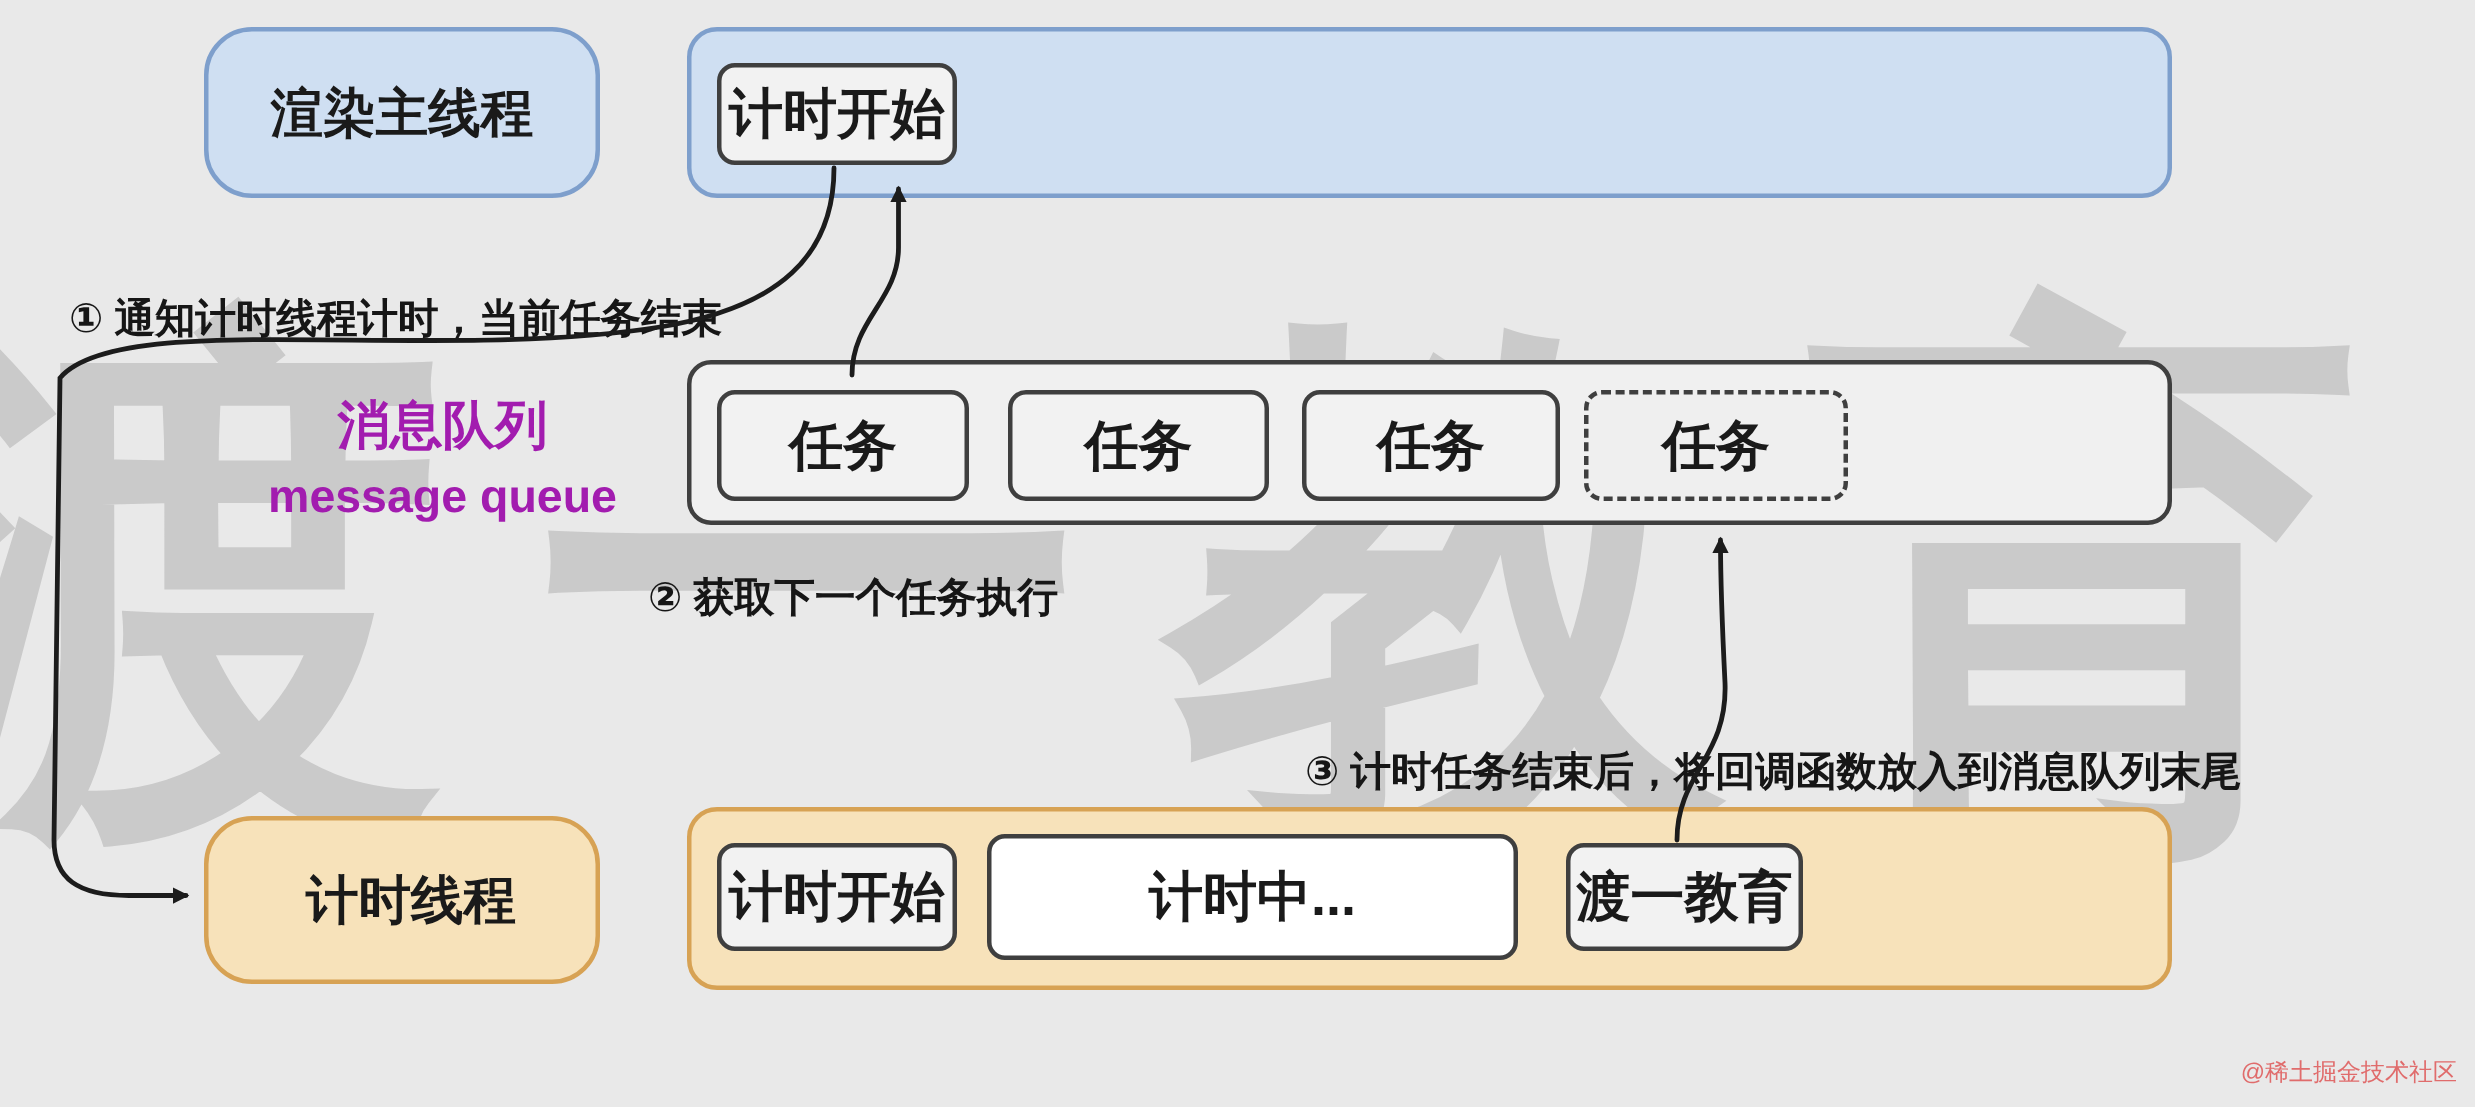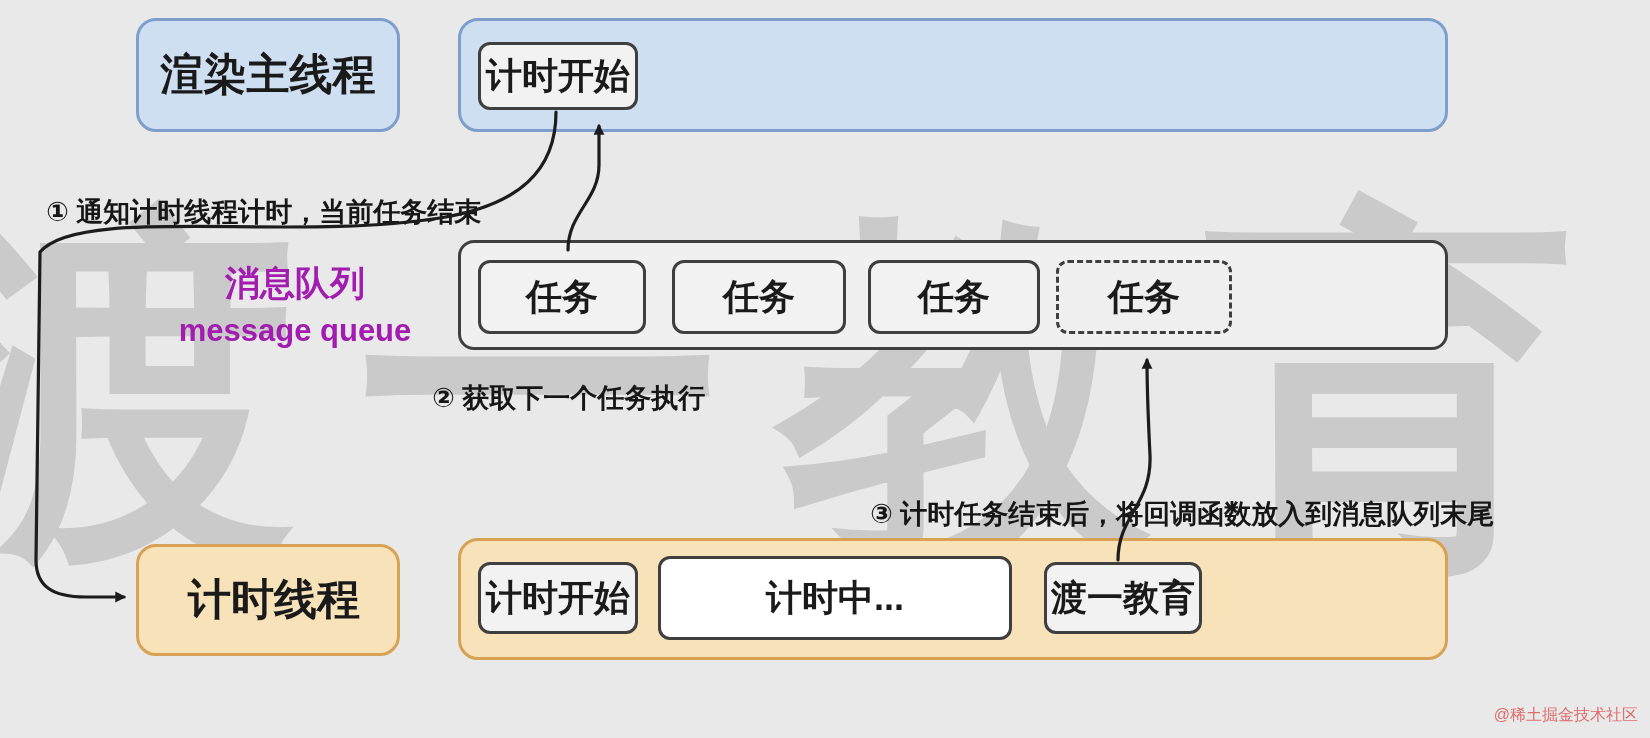--- a/index.html
+++ b/index.html
@@ -62,22 +62,23 @@
     z-index:2;
   }
   .small-box.dashed{
     border-style:dashed;
     background:#efefef;
   }
   .small-box.orange-fill{
     background:#ffffff;
   }
   .thread-label{
-    font-size:43px;
+    font-size:35px;
     font-weight:700;
+    border-radius:32px;
   }
   
   .queue-label{
     position:absolute;
     left:105px;top:260px;
     width:380px;
     text-align:center;
     color:#a21caf;
     z-index:1;
   }

